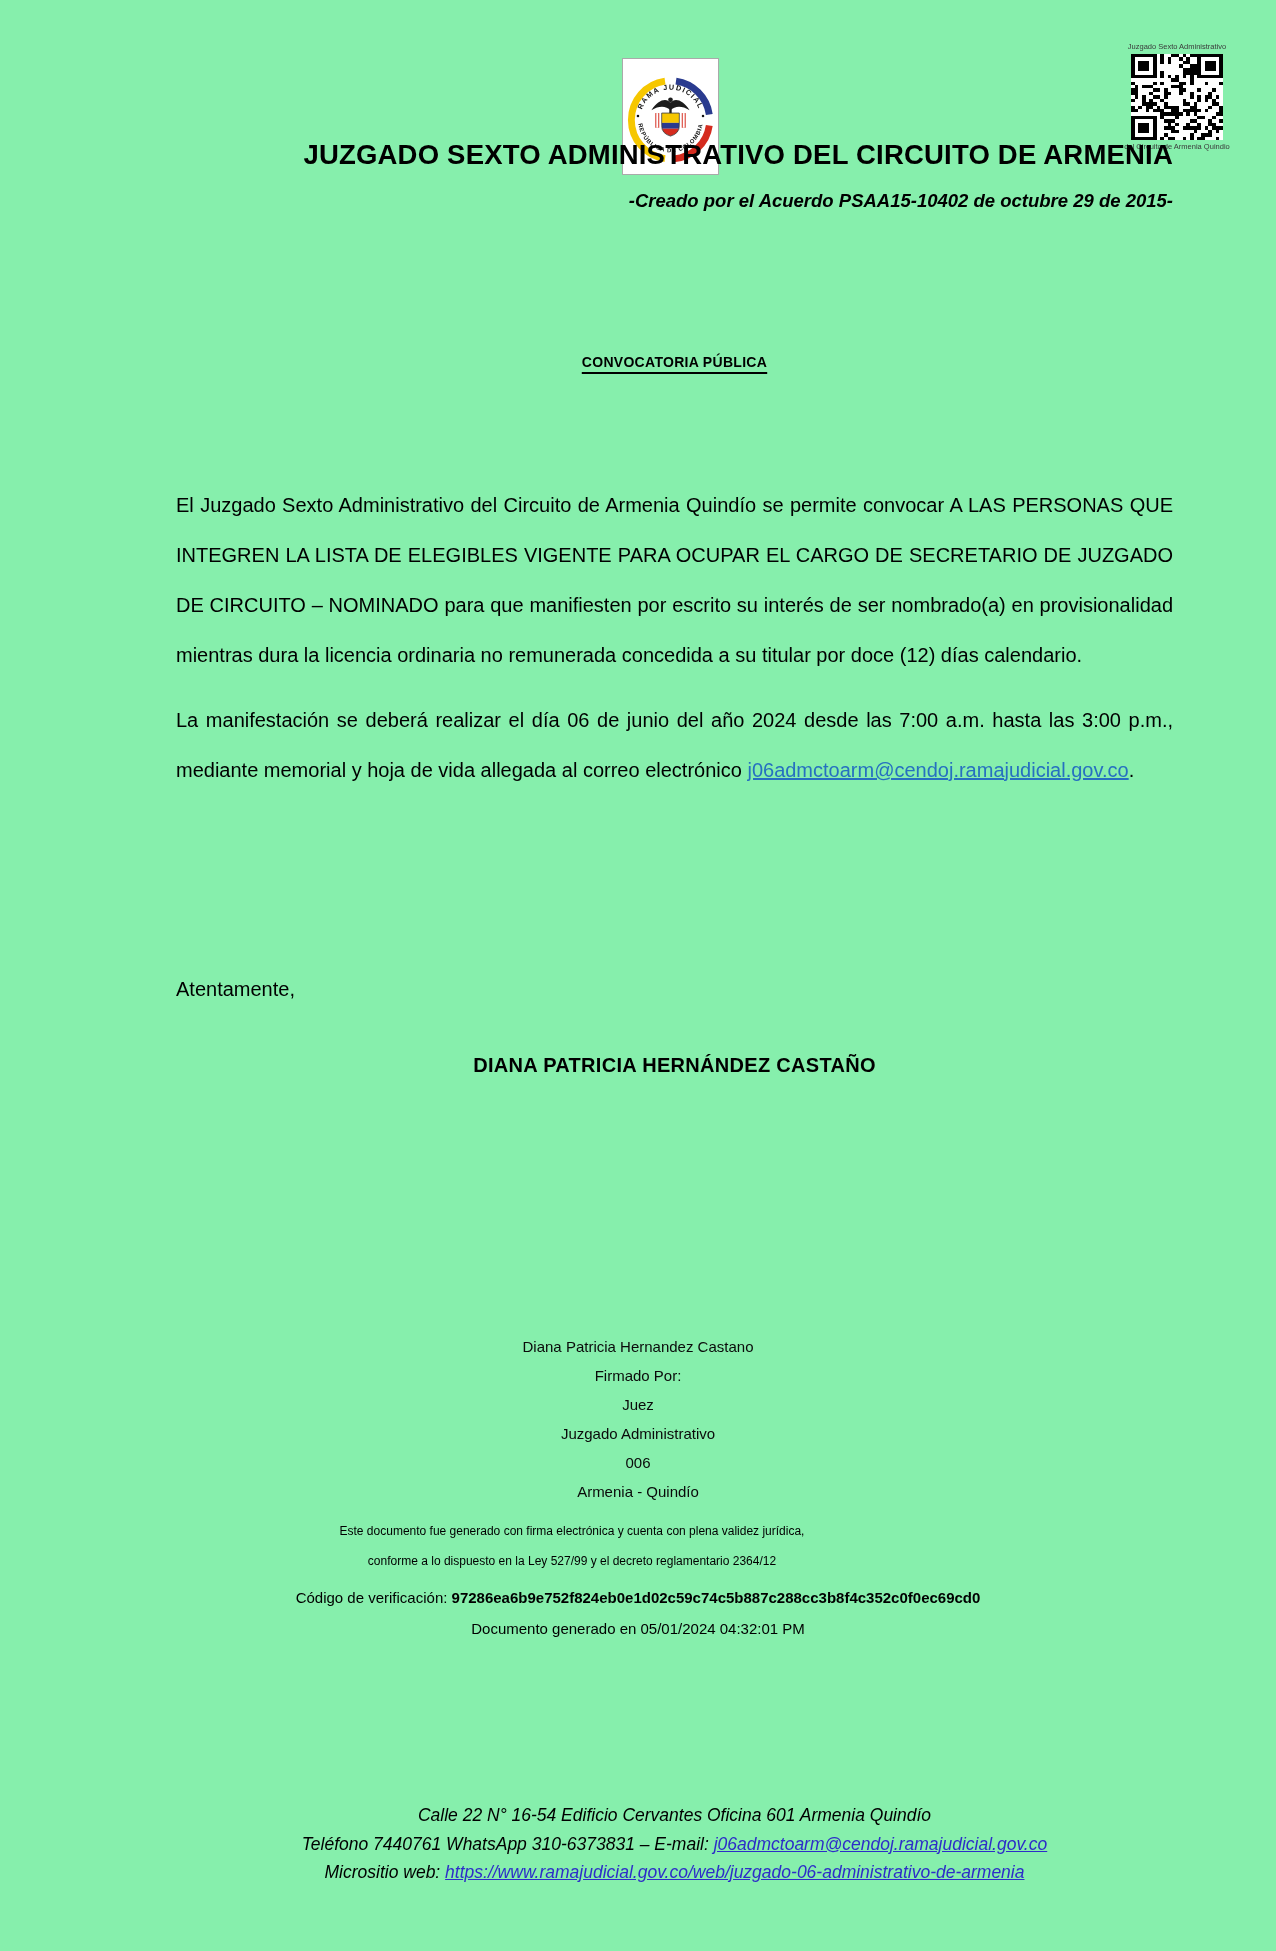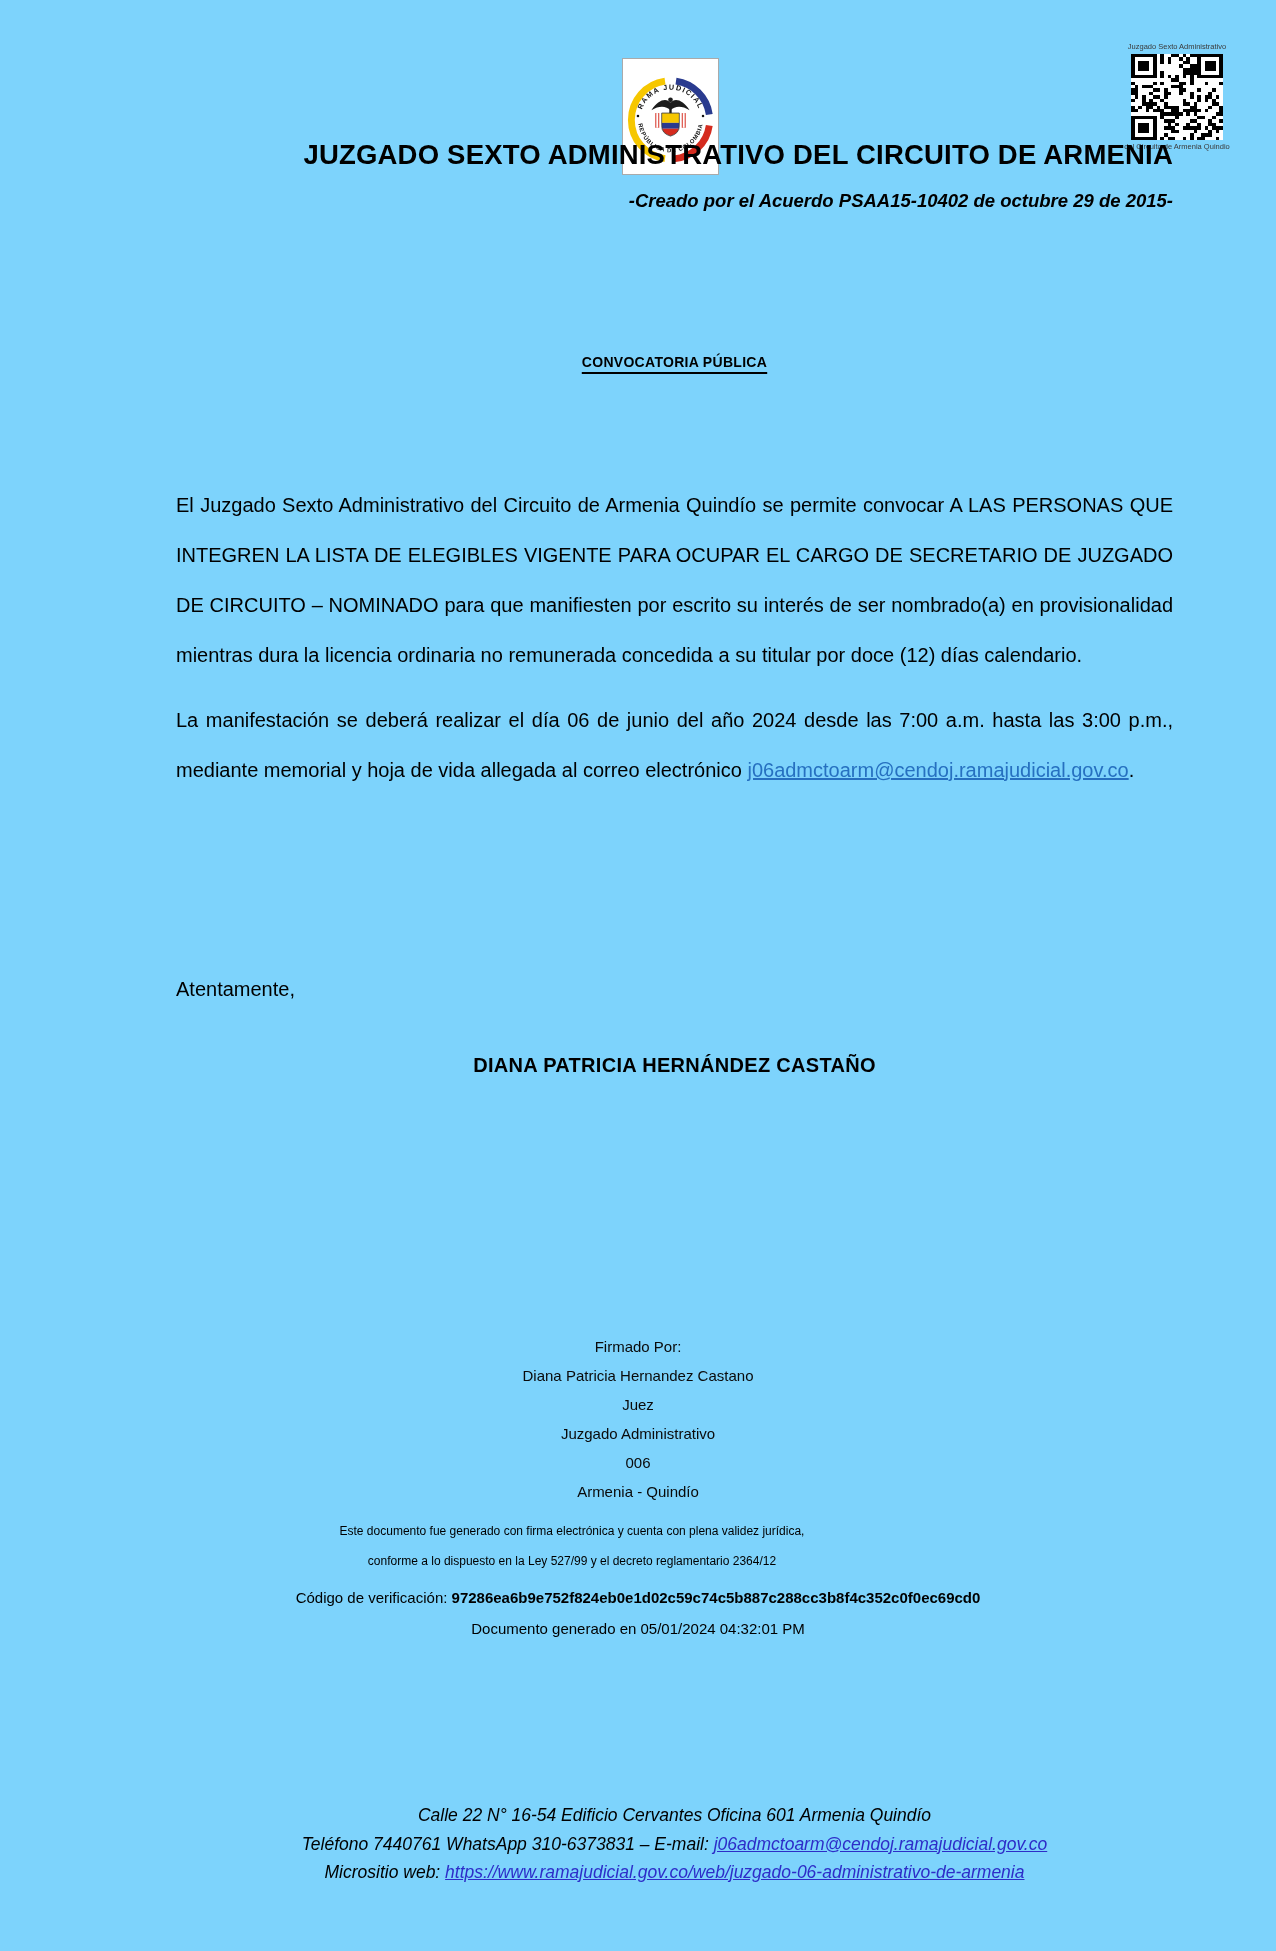--- a/index.html
+++ b/index.html
@@ -1,19 +1,19 @@
 <!DOCTYPE html>
 <html><head>
 <meta charset="utf-8">
 <style>
   * { margin:0; padding:0; box-sizing:border-box; }
   html,body { background:#e8e8e8; }
   .page {
     position:relative; width:1276px; height:1951px; margin:0 auto;
-    background:#7dd3fc; color:#000;
+    background:#86efac; color:#000;
     font-family:"Liberation Sans", sans-serif;
     overflow:hidden;
   }
   
   .qr-wrap { position:absolute; top:42px; left:1104px; width:146px; text-align:center; }
   .qr-label { font-size:7.5px; color:#3a3a3a; line-height:10px; white-space:nowrap; }
   .qr-code { display:grid; grid-template-columns:repeat(25,1fr); grid-auto-rows:1fr;
              width:92px; height:86px; margin:2px auto; background:#fff; }
   .qr-code .b { background:#000; }
   
@@ -743,22 +743,22 @@
     <p><span>La manifestación se deberá realizar el día 06 de junio del año 2024 desde las 7:00 a.m. hasta las 3:00 p.m., mediante memorial y hoja de vida allegada al correo electrónico </span><a class="blink">j06admctoarm@cendoj.ramajudicial.gov.co</a><span>.</span></p>
   </div>
 
   <div class="closing">Atentamente,</div>
 
   <div class="signer">
     <div>DIANA PATRICIA HERNÁNDEZ CASTAÑO</div>
   </div>
 
   <div class="sig-block">
+    <div>Diana Patricia Hernandez Castano</div>
     <div>Firmado Por:</div>
-    <div>Diana Patricia Hernandez Castano</div>
     <div>Juez</div>
     <div>Juzgado Administrativo</div>
     <div>006</div>
     <div>Armenia - Quindío</div>
   </div>
 
   <div class="legal-block">
     <div>Este documento fue generado con firma electrónica y cuenta con plena validez jurídica,</div>
     <div>conforme a lo dispuesto en la Ley 527/99 y el decreto reglamentario 2364/12</div>
   </div>

